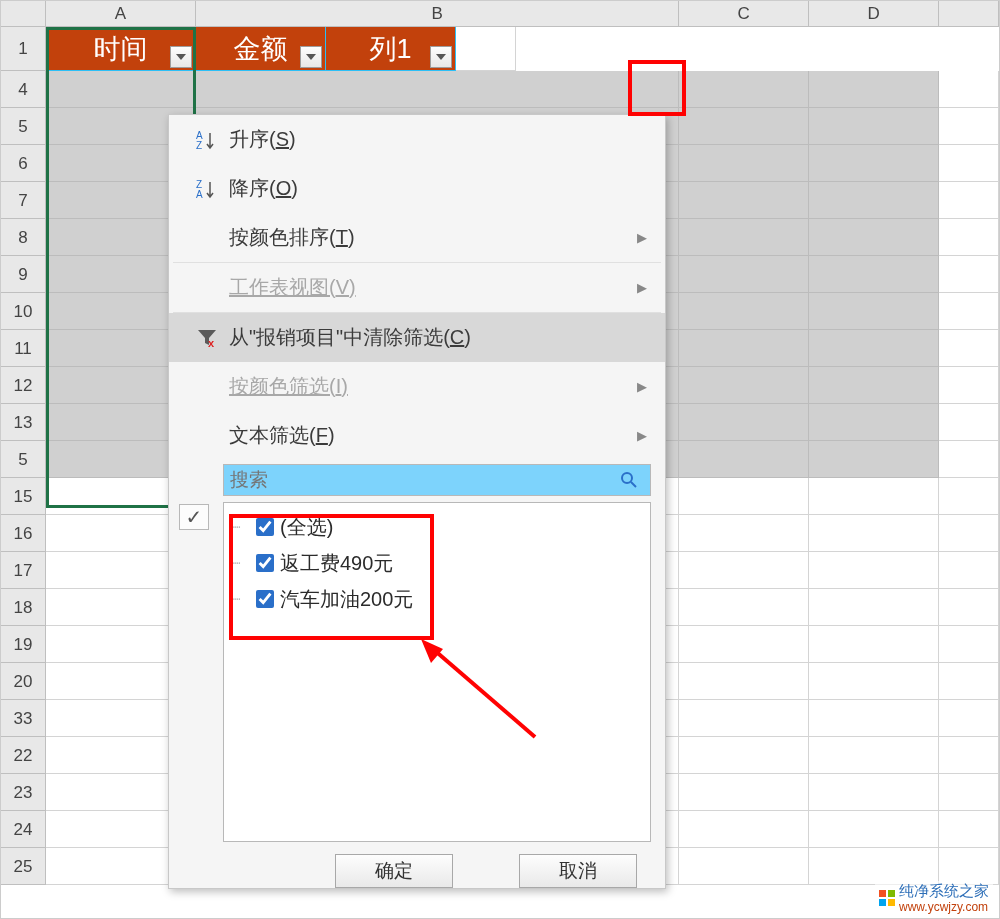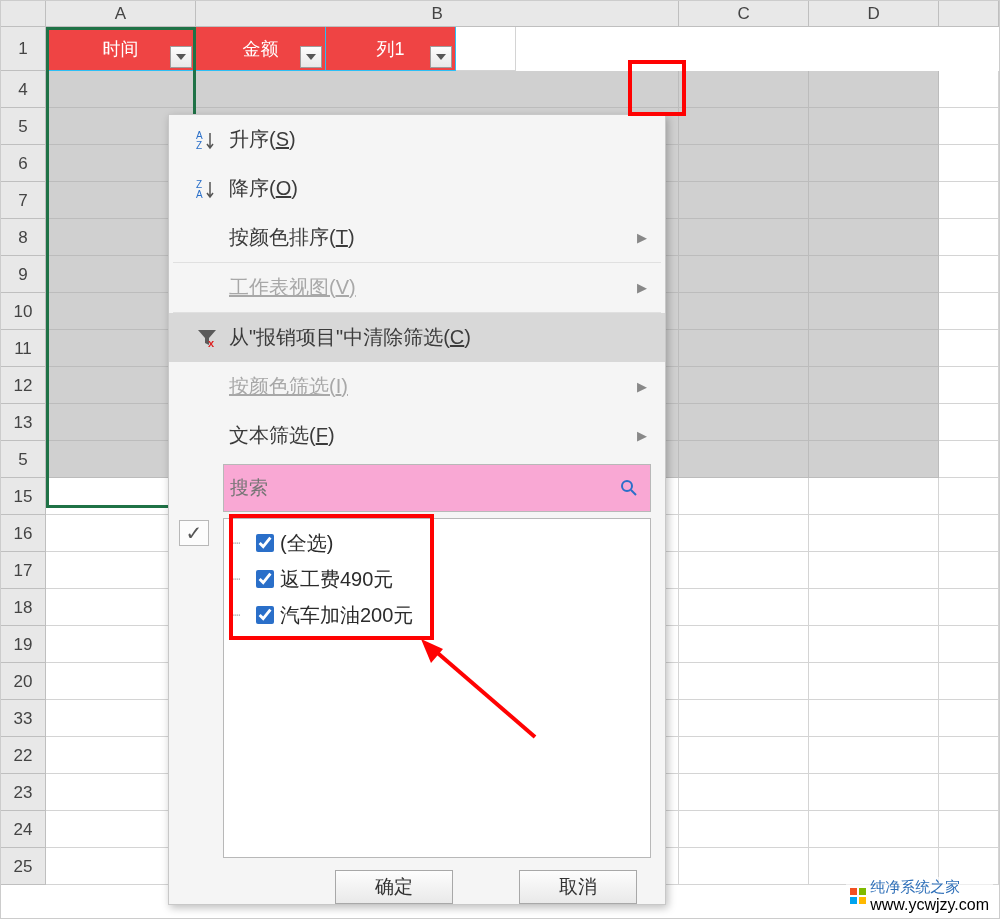--- a/index.html
+++ b/index.html
@@ -65,23 +65,23 @@
   }
 
   .colA { width: 150px; }
   .colB { width: 484px; }
   .colC { width: 130px; }
   .colD { width: 130px; }
   .colE { width: 60px; }
 
   .table-header-row { height: 44px; }
   .th {
-    background: #ef4444;
+    background: #c2410c;
     color: #fff;
-    font-size: 18px;
+    font-size: 27px;
     font-weight: 500;
     display: flex;
     align-items: center;
     justify-content: center;
     position: relative;
     border-right: 1px solid #2bbff6;
     border-bottom: 1px solid #2bbff6;
   }
   .filter-btn {
     position: absolute;
@@ -153,23 +153,23 @@
     right: 18px;
     color: #888;
     font-size: 13px;
   }
   .fp-item u { text-decoration: underline; }
   .fp-sep { height:1px; background:#e0e0e0; margin: 0 4px; }
 
   .search-row { padding: 4px 14px 0 54px; }
   .search-box {
     display:flex; align-items:center;
-    height: 48px;
+    height: 32px;
     border: 1px solid #b8b8b8;
-    background: #f9a8d4;
+    background: #7dd3fc;
   }
   .search-box input {
     flex:1; border:none; outline:none; font-size:19px; padding: 2px 6px; color:#666;
     background: transparent;
   }
   .search-box .sicon { width:30px; text-align:center; color:#2a6fc9; font-size:18px; }
 
   .tick-row { display:flex; padding: 6px 14px 2px 10px; align-items:flex-start; }
   .tick-mark {
     width:30px; height:26px; border:1px solid #b8b8b8; background:#fcfcfc;
@@ -212,21 +212,21 @@
   .watermark {
     position:absolute; right:6px; bottom:4px;
     font-size:15px; color:#2e6fb8;
     background: rgba(255,255,255,0.6);
     padding:1px 4px;
     display:flex; align-items:center; gap:4px;
   }
   .watermark .logo {
     width:16px; height:16px; display:inline-block;
   }
-  .watermark small { color:#000000; font-size:16px; display:block; line-height:1; }
+  .watermark small { color:#c2410c; font-size:12px; display:block; line-height:1; }
 
   svg { display:block; }
 </style>
 </head>
 <body>
 
 <div class="sheet">
   <div class="col-headers">
     <div class="corner"></div>
     <div class="col-head colA">A</div>

